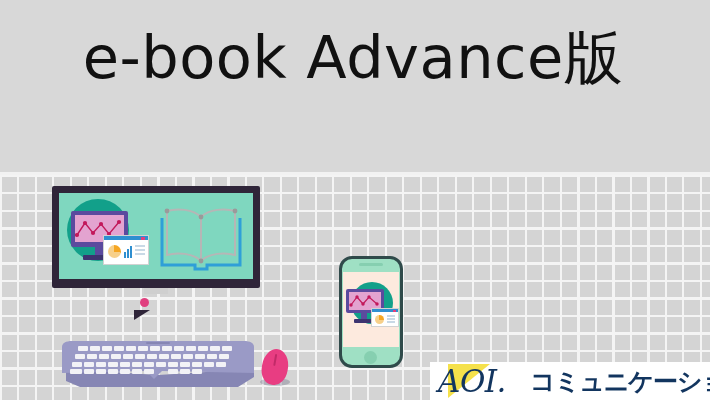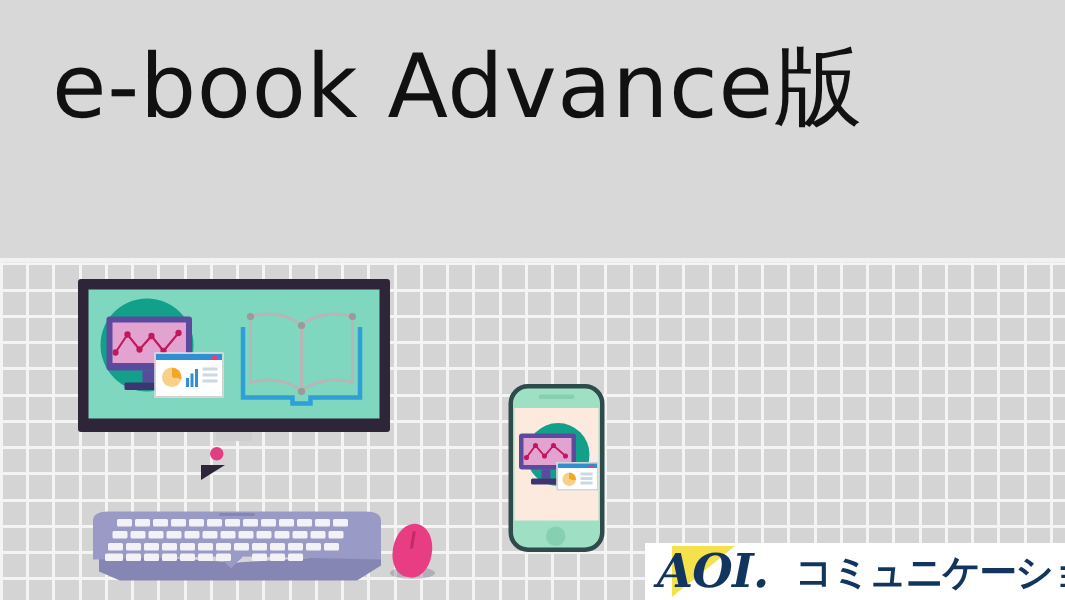--- a/index.html
+++ b/index.html
@@ -42,20 +42,21 @@
   }
 
   
   #headline-block {
     position: absolute;
     left: 0;
     top: 0;
     width: 610px;
     text-align: center;
     z-index: 40;
+    padding-left: 48px;
   }
   #title-main {
     font-size: 59px;
     line-height: 1;
     font-weight: 400;
     color: #111111;
     letter-spacing: 0.5px;
     margin-top: 28px;
     white-space: nowrap;
   }
@@ -260,21 +261,21 @@
     width: 0; height: 0;
     border-left: 42px solid #f5e14b;
     border-bottom: 34px solid transparent;
   }
   #logo-aoi {
     position: absolute;
     left: 8px;
     top: 2px;
     font-family: "DejaVu Serif", "Liberation Serif", serif;
     font-style: italic;
-    font-weight: 700;
+    font-weight: 400;
     font-size: 31px;
     line-height: 34px;
     color: #12355f;
     letter-spacing: -0.5px;
   }
   #logo-kana {
     position: absolute;
     left: 100px;
     top: 6px;
     font-family: "DejaVu Sans", "Liberation Sans", sans-serif;

